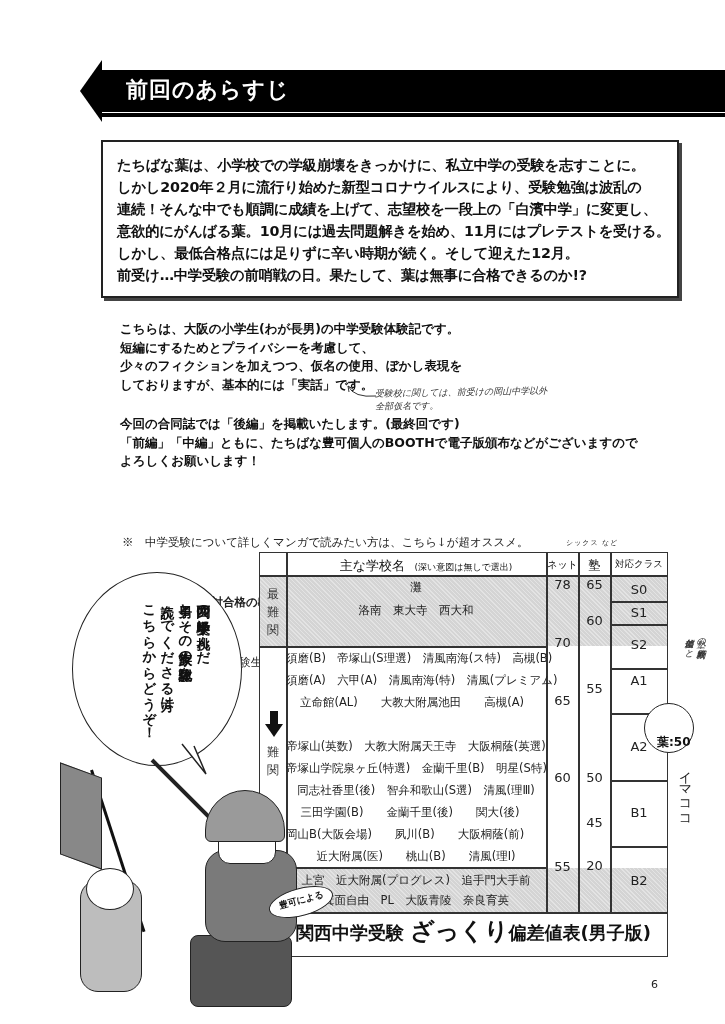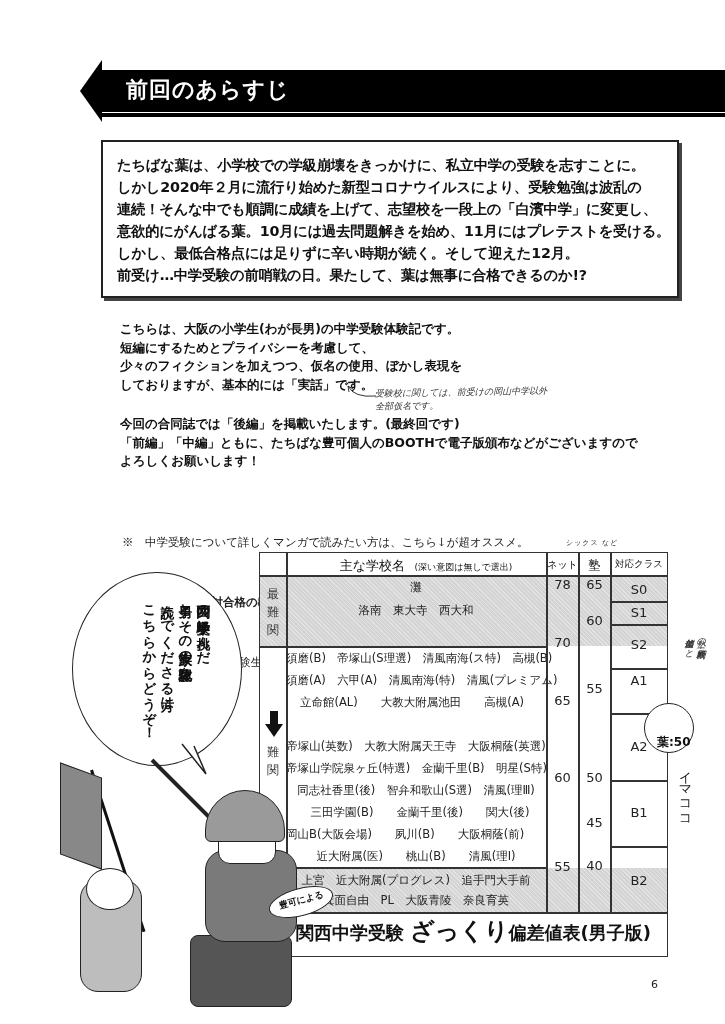--- a/index.html
+++ b/index.html
@@ -147,38 +147,38 @@
   <div class="vcat" style="left:6px;top:190px;">難関</div>
 
   <div class="cell-text" style="left:26px;width:260px;text-align:center;top:27px;">灘</div>
   <div class="cell-text" style="left:26px;width:260px;text-align:center;top:50px;">洛南　東大寺　西大和</div>
   <div class="cell-text" style="left:26px;width:260px;text-align:center;top:98px;">須磨(B)　帝塚山(S理選)　清風南海(ス特)　高槻(B)</div>
   <div class="cell-text" style="left:26px;width:260px;text-align:center;top:120px;">須磨(A)　六甲(A)　清風南海(特)　清風(プレミアム)</div>
   <div class="cell-text" style="left:26px;width:252px;text-align:center;top:142px;">立命館(AL)　　大教大附属池田　　高槻(A)</div>
   <div class="cell-text" style="left:26px;width:260px;text-align:center;top:186px;">帝塚山(英数)　大教大附属天王寺　大阪桐蔭(英選)</div>
   <div class="cell-text" style="left:26px;width:260px;text-align:center;top:208px;">帝塚山学院泉ヶ丘(特選)　金蘭千里(B)　明星(S特)</div>
   <div class="cell-text" style="left:26px;width:260px;text-align:center;top:230px;">同志社香里(後)　智弁和歌山(S選)　清風(理Ⅲ)</div>
-  <div class="cell-text" style="left:30px;width:260px;text-align:center;top:252px;">三田学園(B)　　金蘭千里(後)　　関大(後)</div>
+  <div class="cell-text" style="left:20px;width:260px;text-align:center;top:252px;">三田学園(B)　　金蘭千里(後)　　関大(後)</div>
   <div class="cell-text" style="left:26px;width:232px;text-align:center;top:274px;">岡山B(大阪会場)　　夙川(B)　　大阪桐蔭(前)</div>
   <div class="cell-text" style="left:26px;width:260px;text-align:center;top:296px;">近大附属(医)　　桃山(B)　　清風(理Ⅰ)</div>
   <div class="cell-text" style="left:26px;width:260px;text-align:center;top:320px;">上宮　近大附属(プログレス)　追手門大手前</div>
   <div class="cell-text" style="left:26px;width:260px;text-align:center;top:340px;">箕面自由　PL　大阪青陵　奈良育英</div>
 
   <div class="num" style="left:287px;width:31px;top:24px;">78</div>
   <div class="num" style="left:287px;width:31px;top:82px;">70</div>
   <div class="num" style="left:287px;width:31px;top:140px;">65</div>
   <div class="num" style="left:287px;width:31px;top:217px;">60</div>
   <div class="num" style="left:287px;width:31px;top:306px;">55</div>
 
   <div class="num" style="left:319px;width:31px;top:24px;">65</div>
   <div class="num" style="left:319px;width:31px;top:60px;">60</div>
   <div class="num" style="left:319px;width:31px;top:128px;">55</div>
   <div class="num" style="left:319px;width:31px;top:217px;">50</div>
   <div class="num" style="left:319px;width:31px;top:262px;">45</div>
-  <div class="num" style="left:319px;width:31px;top:305px;">40</div>
+  <div class="num" style="left:319px;width:31px;top:305px;">20</div>
 
   <div class="cls" style="left:351px;width:56px;top:29px;">S0</div>
   <div class="cls" style="left:351px;width:56px;top:52px;">S1</div>
   <div class="cls" style="left:351px;width:56px;top:84px;">S2</div>
   <div class="cls" style="left:351px;width:56px;top:120px;">A1</div>
   <div class="cls" style="left:351px;width:56px;top:186px;">A2</div>
   <div class="cls" style="left:351px;width:56px;top:252px;">B1</div>
   <div class="cls" style="left:351px;width:56px;top:320px;">B2</div>
 
   <div class="table-title" style="padding-top:2px;padding-left:20px;box-sizing:border-box;">

